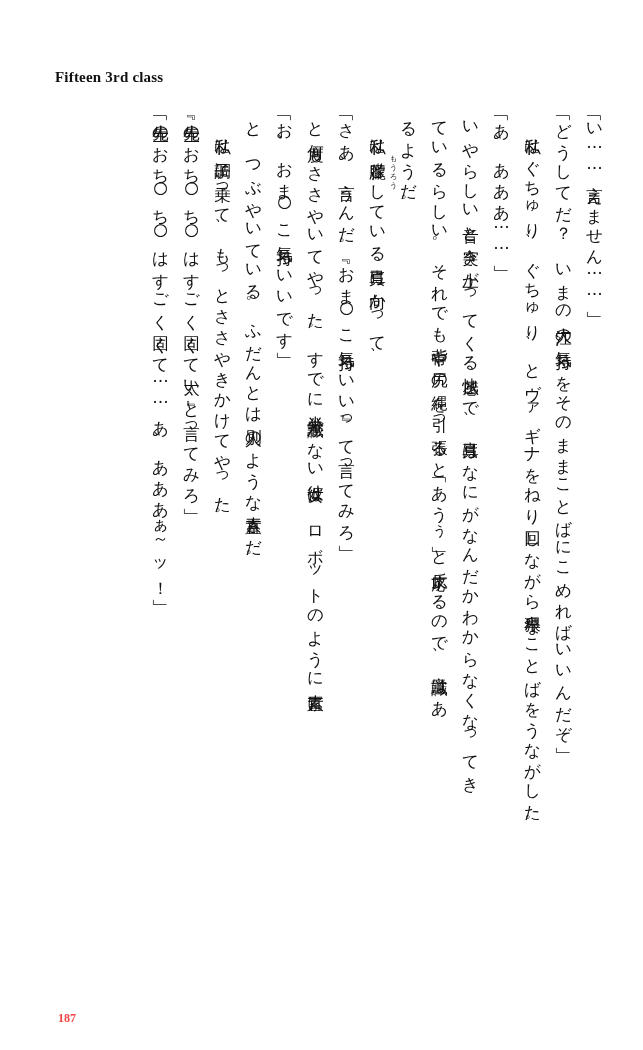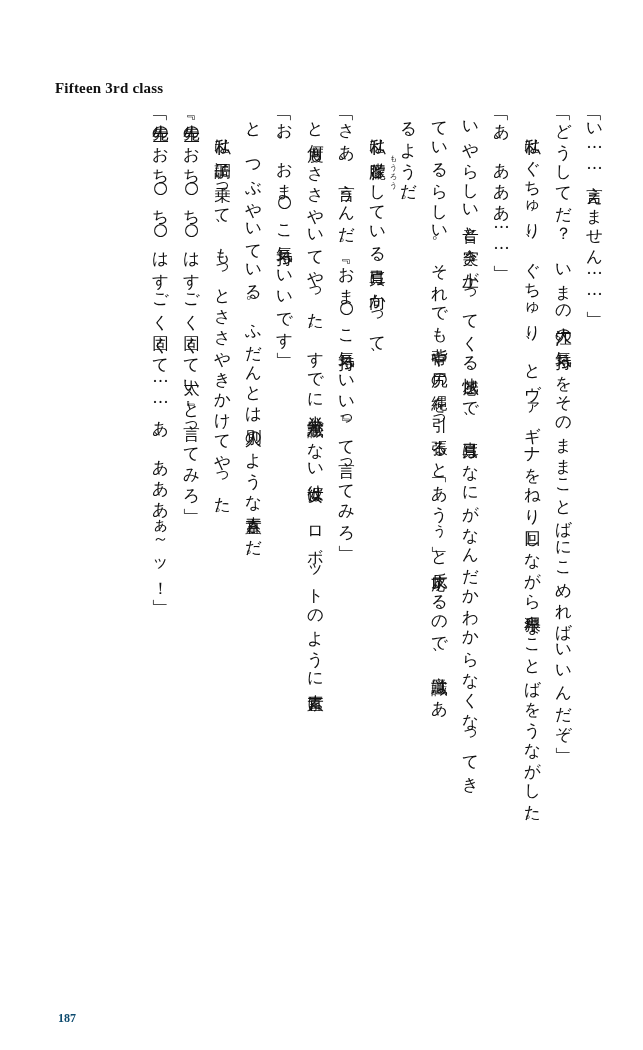--- a/index.html
+++ b/index.html
@@ -11,36 +11,36 @@
     position: relative;
     width: 643px;
     height: 1050px;
     background: #ffffff;
     overflow: hidden;
     font-family: "Liberation Serif", serif;
     color: #111111;
   }
   .header {
     position: absolute;
-    top: 80px;
+    top: 69px;
     left: 55px;
     font-family: "Liberation Serif", serif;
     font-size: 15px;
     font-weight: 700;
     letter-spacing: 0.2px;
     color: #111111;
   }
   .folio {
     position: absolute;
     bottom: 24px;
     left: 58px;
     font-family: "Liberation Serif", serif;
     font-size: 12px;
     font-weight: 700;
-    color: #0c4a6e;
+    color: #ef4444;
   }
   .body-area {
     position: absolute;
     top: 110px;
     left: 42px;
     width: 560px;
     height: 880px;
     display: flex;
     flex-direction: row-reverse;
     justify-content: flex-start;

